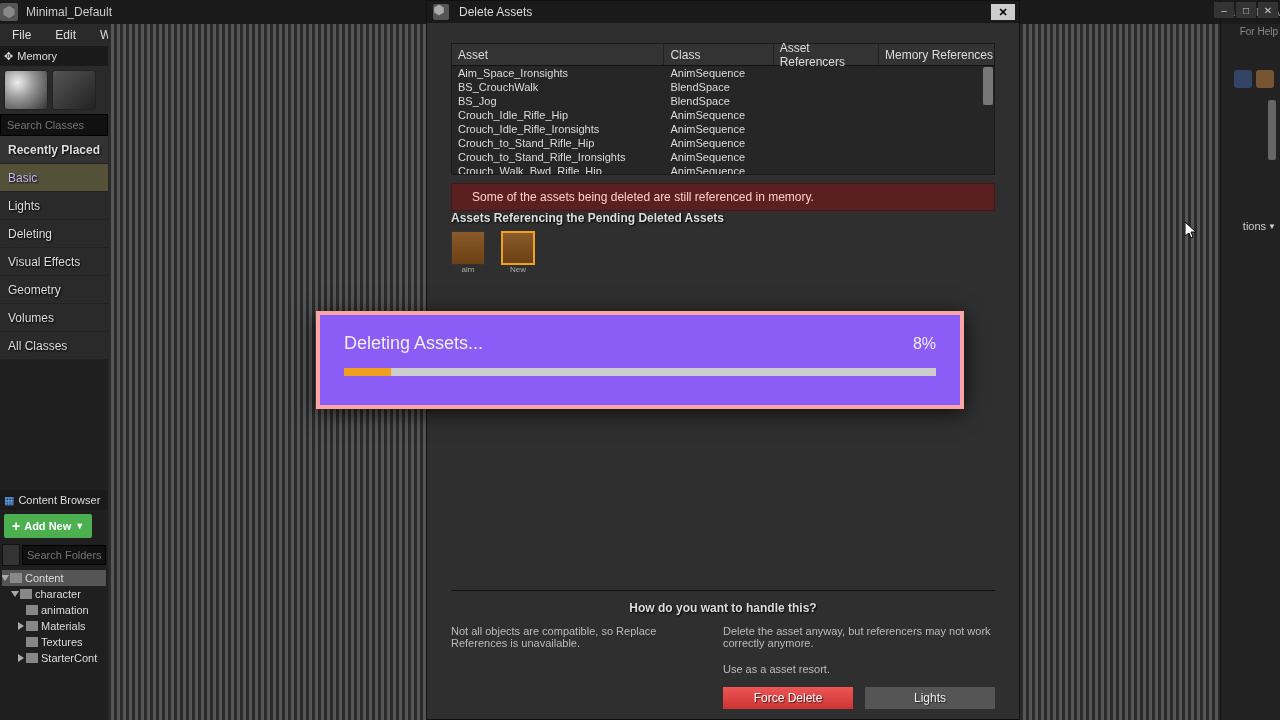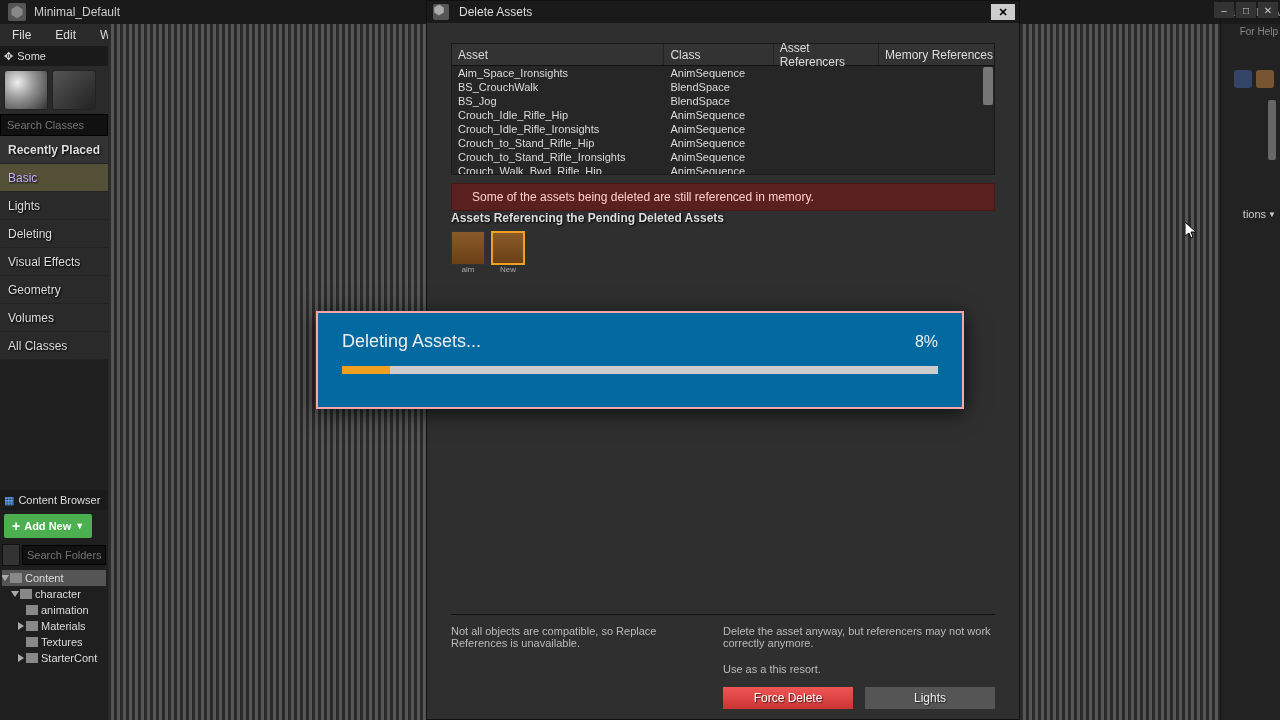--- a/index.html
+++ b/index.html
@@ -1,19 +1,19 @@
 <!DOCTYPE html>
 <html><head>
 <meta charset="utf-8">
 <style>
 * { margin: 0; padding: 0; box-sizing: border-box; font-family: "Segoe UI", Tahoma, sans-serif; }
 body { width: 1280px; height: 720px; overflow: hidden; background: #333; position: relative; }
 
 
-.main-titlebar { height: 24px; background: #1a1a1a; display: flex; align-items: center; padding-left: 8px; color: #ccc; font-size: 12px; }
+.main-titlebar { height: 24px; background: #1a1a1a; display: flex; align-items: center; padding-left: 0; color: #ccc; font-size: 12px; }
 .main-titlebar .logo { width: 18px; height: 18px; background: #555; border-radius: 2px; margin-right: 8px; display: flex; align-items: center; justify-content: center; }
 
 
 .menubar { height: 22px; background: #2a2a2a; display: flex; align-items: center; color: #ddd; font-size: 12px; }
 .menubar .menu-item { padding: 8px 12px; height: 100%; display: flex; align-items: center; }
 
 
 .left-panel { position: absolute; left: 0; top: 46px; width: 108px; height: 450px; background: #1f1f1f; color: #ddd; font-size: 12px; }
 .modes-header { height: 20px; background: #1a1a1a; display: flex; align-items: center; padding: 0 4px; font-size: 11px; }
 .modes-icons { height: 48px; background: #2a2a2a; padding: 4px; display: flex; gap: 4px; }
@@ -60,38 +60,38 @@
 .asset-table-header .col { border-right: 1px solid #222; display: flex; align-items: center; padding-left: 6px; font-size: 12px; }
 .asset-rows { height: 108px; overflow: hidden; position: relative; }
 .asset-rows .scrollbar { position: absolute; right: 1px; top: 1px; width: 10px; height: 38px; background: #777; border-radius: 2px; }
 .asset-row { height: 14px; display: flex; font-size: 11px; }
 .asset-row .cell { padding-left: 6px; display: flex; align-items: center; color: #dcdcdc; }
 .col1 { width: 218px; } .col2 { width: 112px; } .col3 { width: 108px; } .col4 { width: 118px; }
 
 .warning-banner { background: #5a1f1f; color: #ffcfcf; padding: 6px 20px; margin-top: 8px; font-size: 12px; border: 1px solid #4a1717; }
 
 .ref-section { }
-.thumbs { display: flex; gap: 6px; margin-top: 6px; }
+.thumbs { display: flex; gap: 16px; margin-top: 6px; }
 .thumb { width: 34px; height: 34px; background: linear-gradient(#8a5a2a,#6b4015); border: 1px solid #333; }
 .thumb.sel { border: 2px solid #f0a020; }
 .thumb-lbl { font-size: 8px; color: #aaa; text-align: center; width: 34px; overflow: hidden; }
 
 .spacer { flex: 1; }
 
 .handle-section { border-top: 1px solid #111; padding-top: 10px; margin-top: 10px; }
 .handle-title { text-align: center; font-weight: bold; text-shadow: 1px 1px 2px #000; margin-bottom: 10px; font-size: 12px; }
 .handle-cols { display: flex; gap: 20px; font-size: 11px; color: #bbb; }
 .handle-col { width: 50%; }
 .buttons { display: flex; gap: 12px; margin-top: 12px; justify-content: flex-end; }
 .btn { width: 180px; height: 22px; display: flex; align-items: center; justify-content: center; font-size: 12px; text-shadow: 1px 1px 1px rgba(0,0,0,0.6); }
 .btn.force { background: linear-gradient(#e55,#c33); color: #fff; }
 .btn.cancel { background: #555; color: #eee; }
 
 
-.progress-modal { position: absolute; left: 316px; top: 311px; width: 648px; height: 98px; background: #0369a1; border: 2px solid #fca5a5; box-shadow: 0 4px 20px rgba(0,0,0,0.7); padding: 18px 24px 0 24px; }
+.progress-modal { position: absolute; left: 316px; top: 311px; width: 648px; height: 98px; background: #8b5cf6; border: 4px solid #fca5a5; box-shadow: 0 4px 20px rgba(0,0,0,0.7); padding: 18px 24px 0 24px; }
 .progress-title-row { display: flex; align-items: center; color: #eee; font-size: 18px; }
 .progress-title-row .pct { margin-left: auto; font-size: 16px; }
 .progress-bar-bg { height: 8px; background: #ccc; margin-top: 14px; position: relative; }
 .progress-bar-fg { height: 100%; background: #f0a020; position: absolute; left: 0; top: 0; }
 
 
 
 .cursor { position: absolute; left: 1185px; top: 222px; width: 12px; height: 18px; }
 .cursor svg { width: 100%; height: 100%; }
 
@@ -116,21 +116,21 @@
   <div class="menu-item">Edit</div>
   <div class="menu-item">Window</div>
   <div class="menu-item">Help</div>
 </div>
 
 <div class="striped-bg"></div>
 
 <div class="left-panel">
   <div class="modes-header">
     <span style="margin-right:4px">✥</span>
-      <span>Some</span>
+      <span>Memory</span>
   </div>
   <div class="modes-icons">
     <div class="mode-icon" style="background:radial-gradient(circle at 30% 30%,#eee,#999 40%,#333);"></div>
     <div class="mode-icon" style="background:linear-gradient(135deg,#555,#222);"></div>
   </div>
   <input class="search-classes" placeholder="Search Classes" style="">
   <div class="class-cat header">Recently Placed</div>
   <div class="class-cat active">Basic</div>
   <div class="class-cat">Lights</div>
   <div class="class-cat">Deleting</div>
@@ -195,21 +195,21 @@
   <div class="rwinbtns">
     <div class="rwinbtn">–</div>
     <div class="rwinbtn">□</div>
     <div class="rwinbtn">✕</div>
   </div>
   <div class="rhelp">For Help</div>
   <div style="position:absolute;top:70px;right:6px;display:flex;gap:4px;">
     <div style="width:18px;height:18px;background:#346;border-radius:3px"></div>
     <div style="width:18px;height:18px;background:#753;border-radius:3px"></div>
   </div>
-  <div style="position:absolute;top:208px;right:4px;color:#ccc;font-size:11px;display:flex;align-items:center">
+  <div style="position:absolute;top:220px;right:4px;color:#ccc;font-size:11px;display:flex;align-items:center">
     <span>tions</span>
       <span style="font-size:8px;margin-left:2px">▼</span>
   </div>
   <div style="position:absolute;top:100px;right:4px;width:8px;height:60px;background:#666;border-radius:2px"></div>
 </div>
 
 <div class="dialog">
   <div class="dialog-titlebar">
     <div class="dlogo">
       <svg viewBox="0 0 20 20" width="12" height="12">
@@ -290,25 +290,26 @@
           <div class="thumb-lbl">aim</div>
         </div>
         <div>
           <div class="thumb sel"></div>
           <div class="thumb-lbl">New</div>
         </div>
       </div>
     </div>
     <div class="spacer"></div>
     <div class="handle-section">
+      <div class="handle-title">How do you want to handle this?</div>
       <div class="handle-cols">
         <div class="handle-col">Not all objects are compatible, so Replace References is unavailable.</div>
         <div class="handle-col">
           <div>Delete the asset anyway, but referencers may not work correctly anymore.</div>
-          <div style="margin-top:14px">Use as a this resort.</div>
+          <div style="margin-top:14px">Use as a asset resort.</div>
           <div class="buttons">
             <div class="btn force">Force Delete</div>
             <div class="btn cancel">Lights</div>
           </div>
         </div>
       </div>
     </div>
   </div>
 </div>
 

